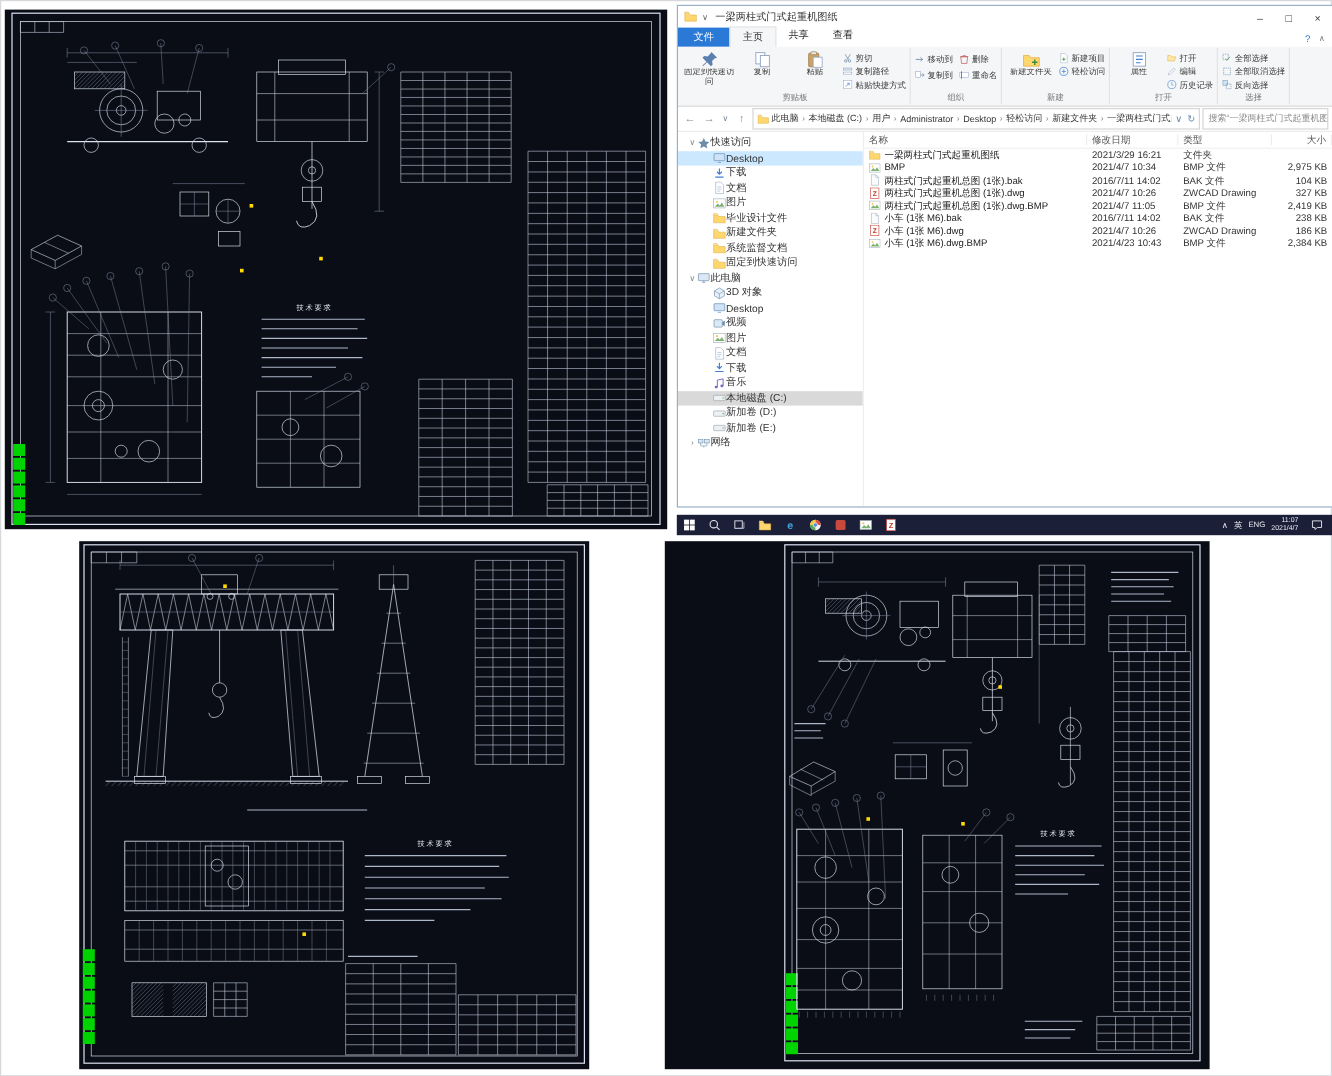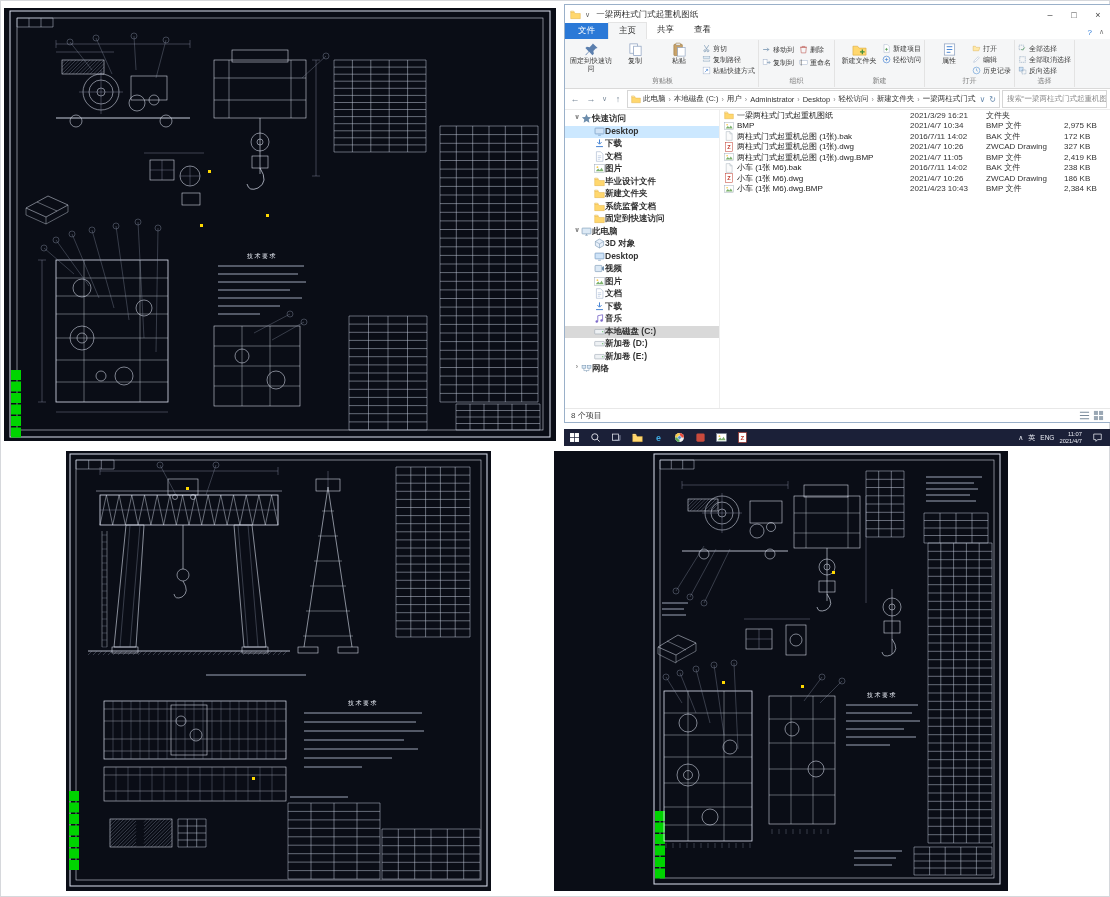--- a/index.html
+++ b/index.html
@@ -52,36 +52,36 @@
   .navbtn.sm{width:9px;font-size:7px;}
   .addressbox{flex:1;height:16px;border:1px solid #d6d6d6;display:flex;align-items:center;padding:0 3px;gap:3px;overflow:hidden;}
   .crumbs{display:flex;align-items:center;gap:2px;font-size:7.5px;color:#333;white-space:nowrap;overflow:hidden;}
   .crumbs .ic{width:10px;height:10px;}
   .crumbs .sep{color:#888;font-size:7px;padding:0 1px;}
   .addr-icons{margin-left:auto;display:flex;gap:4px;color:#6a8caf;font-size:8px;flex:none;}
   .searchbox{width:95px;height:16px;border:1px solid #d6d6d6;display:flex;align-items:center;
              padding:0 4px;font-size:7.5px;color:#8a8a8a;flex:none;overflow:hidden;white-space:nowrap;}
   .main{flex:1;display:flex;overflow:hidden;}
   .sidebar{width:154px;flex:none;border-right:1px solid #eee;padding-top:3px;overflow:hidden;}
-  .snode{display:flex;align-items:flex-start;height:12.5px;padding-left:8px;gap:0;font-size:8.5px;color:#333;white-space:nowrap;font-weight:bold;}
+  .snode{display:flex;align-items:center;height:12.5px;padding-left:8px;gap:0;font-size:8.5px;color:#333;white-space:nowrap;}
   .snode .chev{width:8px;color:#888;font-size:7px;text-align:center;flex:none;}
   .snode .ic{width:11px;height:11px;}
   .snode.child{padding-left:21px;}
   .snode.sel-blue{background:#cce8ff;}
   .snode.sel-gray{background:#d9d9d9;}
   .filelist{flex:1;display:flex;flex-direction:column;overflow:hidden;}
   .colheads{height:13px;display:flex;align-items:center;border-bottom:1px solid #f0f0f0;flex:none;}
   .ch{font-size:8px;color:#555;border-right:1px solid #ededed;height:9px;display:flex;align-items:center;box-sizing:border-box;padding:0 4px;}
   .w-name{width:186px;}.w-date{width:76px;}.w-type{width:78px;}.w-size{width:50px;justify-content:flex-end;}
   .frow{height:10.5px;display:flex;align-items:center;font-size:8px;color:#222;}
   .fcell{box-sizing:border-box;padding:0 4px;overflow:hidden;white-space:nowrap;}
   .fname{display:flex;align-items:center;gap:3px;}
   .fname .ic{width:10px;height:10px;}
   .fdate,.ftype{color:#333;}
-  .fsize{text-align:left;color:#333;}
+  .fsize{text-align:right;color:#333;}
   .statusbar{height:13px;border-top:1px solid #e8e8e8;display:flex;align-items:center;padding:0 6px;font-size:8px;color:#444;flex:none;}
   .status-right{margin-left:auto;display:flex;gap:3px;}
   .sv{width:11px;height:11px;display:inline-flex;}
   .sv svg{width:100%;height:100%;}
 
   
   .taskbar{position:absolute;left:563px;top:428px;width:547px;height:17px;background:#1b2038;
            display:flex;align-items:center;color:#e8eaf2;}
   .tb-icon{width:21px;height:17px;display:flex;align-items:center;justify-content:center;flex:none;}
   .tb-icon .ic{width:11px;height:11px;}
@@ -700,20 +700,26 @@
               <svg viewBox="0 0 16 16">
                 <rect x="1.5" y="3.5" width="5.5" height="4" fill="#dce9f5" stroke="#6b8cab" stroke-width="0.7"></rect>
                 <rect x="9" y="3.5" width="5.5" height="4" fill="#dce9f5" stroke="#6b8cab" stroke-width="0.7"></rect>
                 <path d="M4.2 7.5v3.5h7.5V7.5M8 11v2" fill="none" stroke="#6b8cab" stroke-width="0.7"></path>
               </svg>
             </span>
             <span class="slabel">网络</span>
           </div>
         </div>
       <div class="filelist">
+        <div class="colheads" id="colheads">
+            <div class="ch w-name">名称</div>
+            <div class="ch w-date">修改日期</div>
+            <div class="ch w-type">类型</div>
+            <div class="ch w-size">大小</div>
+          </div>
         <div id="rows">
             <div class="frow">
               <div class="fcell fname w-name">
                 <span class="ic">
                   <svg viewBox="0 0 16 16">
                     <path d="M1 4.5h5l1.5 2H15v7.5H1z" fill="#ffd76e" stroke="#d9a73a" stroke-width="0.6"></path>
                     <path d="M1 4.5V3h4.2l1.3 1.5" fill="#ffe9a8" stroke="#d9a73a" stroke-width="0.6"></path>
                   </svg>
                 </span>
                 <span class="ftext">一梁两柱式门式起重机图纸</span>
@@ -742,21 +748,21 @@
                 <span class="ic">
                   <svg viewBox="0 0 16 16">
                     <path d="M3.5 1h6L13 4.5V15h-9.5z" fill="#fbfbfb" stroke="#9aa7b4" stroke-width="0.7"></path>
                     <path d="M9.5 1v3.5H13" fill="none" stroke="#9aa7b4" stroke-width="0.7"></path>
                   </svg>
                 </span>
                 <span class="ftext">两柱式门式起重机总图 (1张).bak</span>
               </div>
               <div class="fcell fdate w-date">2016/7/11 14:02</div>
               <div class="fcell ftype w-type">BAK 文件</div>
-              <div class="fcell fsize w-size">172 KB</div>
+              <div class="fcell fsize w-size">104 KB</div>
             </div>
             <div class="frow">
               <div class="fcell fname w-name">
                 <span class="ic">
                   <svg viewBox="0 0 16 16">
                     <rect x="2.5" y="1" width="11" height="14" fill="#fff" stroke="#c0392b" stroke-width="0.8"></rect>
                     <text x="8" y="11.5" font-size="9" font-weight="bold" fill="#c0392b" text-anchor="middle">Z</text>
                   </svg>
                 </span>
                 <span class="ftext">两柱式门式起重机总图 (1张).dwg</span>
@@ -818,38 +824,20 @@
                   </svg>
                 </span>
                 <span class="ftext">小车 (1张 M6).dwg.BMP</span>
               </div>
               <div class="fcell fdate w-date">2021/4/23 10:43</div>
               <div class="fcell ftype w-type">BMP 文件</div>
               <div class="fcell fsize w-size">2,384 KB</div>
             </div>
           </div>
       </div>
-    </div>
-    <div class="statusbar">
-      <span>8 个项目</span>
-      <span class="status-right">
-        <span class="sv">
-          <svg viewBox="0 0 12 12">
-              <path d="M1 2.5h10M1 6h10M1 9.5h10" stroke="#7a8a9a" stroke-width="1.2" fill="none"></path>
-            </svg>
-        </span>
-        <span class="sv">
-          <svg viewBox="0 0 12 12">
-              <rect x="1" y="1" width="4.4" height="4.4" fill="#9aa7b4"></rect>
-              <rect x="6.6" y="1" width="4.4" height="4.4" fill="#9aa7b4"></rect>
-              <rect x="1" y="6.6" width="4.4" height="4.4" fill="#9aa7b4"></rect>
-              <rect x="6.6" y="6.6" width="4.4" height="4.4" fill="#9aa7b4"></rect>
-            </svg>
-        </span>
-      </span>
     </div>
   </div>
 
   <div class="taskbar">
     <div class="tb-icon" id="tb-start">
         <span class="ic">
           <svg viewBox="0 0 16 16">
             <rect x="1.5" y="1.5" width="6" height="6" fill="#fff"></rect>
             <rect x="8.5" y="1.5" width="6" height="6" fill="#fff"></rect>
             <rect x="1.5" y="8.5" width="6" height="6" fill="#fff"></rect>

